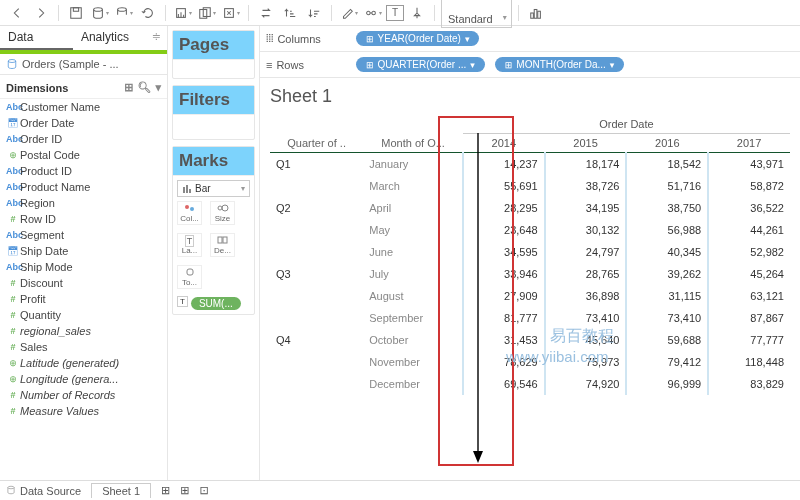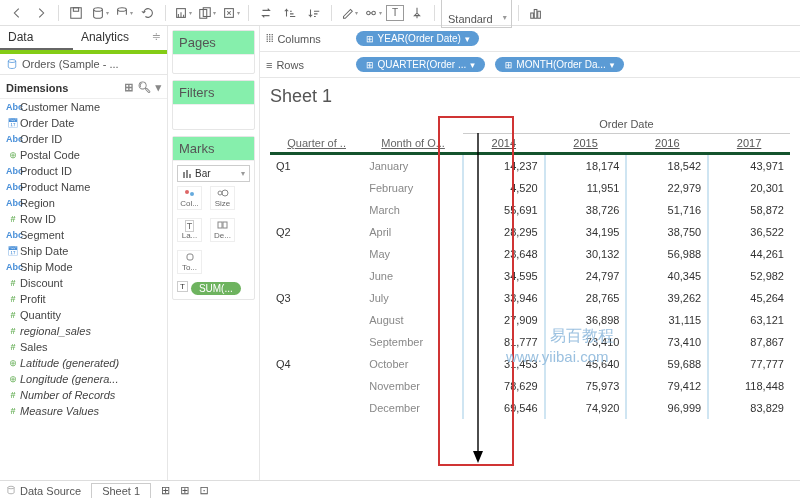--- a/index.html
+++ b/index.html
@@ -28,21 +28,21 @@
   .field .ico { width: 14px; text-align: center; font-size: 9px; }
   .type-abc { color: #4a90d9; font-weight: bold; font-size: 8px; }
   .type-date { color: #4a90d9; }
   .type-hash { color: #6eb35f; font-weight: bold; }
   .type-geo { color: #6eb35f; }
   .italic { font-style: italic; }
   
   
   .mid { width: 92px; border-right: 1px solid #e6e6e6; padding: 4px; display: flex; flex-direction: column; gap: 6px; }
   .card { border: 1px solid #e6e6e6; border-radius: 2px; }
-  .card-hdr { padding: 4px 6px; font-size: 13px; color: #555; border-bottom: 1px solid #eee; background: #86efac; }
+  .card-hdr { padding: 4px 6px; font-size: 17px; color: #555; border-bottom: 1px solid #eee; background: #7dd3fc; font-weight: bold; }
   .marks-body { padding: 4px; }
   .mark-select { border: 1px solid #ccc; padding: 2px 4px; font-size: 10px; display: flex; align-items: center; gap: 3px; }
   .mark-grid { display: flex; flex-wrap: wrap; gap: 8px; margin-top: 4px; }
   .mark-cell { width: 25px; height: 24px; border: 1px solid #eee; display: flex; flex-direction: column; align-items: center; justify-content: center; font-size: 8px; color: #666; }
   .pill-t { display: inline-flex; align-items: center; background: #6eb35f; color: #fff; border-radius: 9px; padding: 1px 8px; font-size: 10px; margin-top: 4px; }
   
   
   .right { flex: 1; display: flex; flex-direction: column; position: relative; }
   .shelf { display: flex; align-items: center; border-bottom: 1px solid #e6e6e6; padding: 3px 6px; gap: 10px; min-height: 26px; }
   .shelf-label { width: 80px; font-size: 11px; color: #555; display: flex; align-items: center; gap: 4px; }
@@ -50,21 +50,21 @@
   .pill .pm { font-size: 9px; }
   
   .sheet-area { flex: 1; padding: 8px 10px; overflow: hidden; position: relative; }
   .sheet-title { font-size: 18px; color: #555; margin-bottom: 8px; font-weight: 300; }
   
   table.xt { border-collapse: collapse; width: 100%; font-size: 11px; }
   .xt th, .xt td { text-align: right; padding: 3px 6px; white-space: nowrap; }
   .xt th { font-weight: normal; color: #555; }
   .xt .rowhdr { text-align: left; color: #666; }
   .xt .super { text-align: center; border-bottom: 1px solid #ccc; }
-  .xt .colhdr { border-bottom: 3px solid #14532d; text-align: center; text-decoration: underline; }
+  .xt .colhdr { border-bottom: 1px solid #14532d; text-align: center; }
   .xt tbody td { border-left: 2px solid #cfe5f2; min-width: 62px; }
   .xt tbody td.mname { border-left: none; text-align: left; color: #888; }
   .xt tbody td.qname { border-left: none; text-align: left; color: #333; }
   .xt tbody tr td { padding-top: 5px; padding-bottom: 5px; }
   
   
   .redbox { position: absolute; border: 2px solid #d03434; pointer-events: none; }
   .arrow { position: absolute; pointer-events: none; }
   
   .watermark { position: absolute; color: #9bc1e0; font-size: 16px; pointer-events: none; }
@@ -406,28 +406,20 @@
             <tr>
               <td class="qname">Q1</td>
               <td class="mname">January</td>
               <td>14,237</td>
               <td>18,174</td>
               <td>18,542</td>
               <td>43,971</td>
             </tr>
             <tr>
               <td class="qname"></td>
-              <td class="mname">February</td>
-              <td>4,520</td>
-              <td>11,951</td>
-              <td>22,979</td>
-              <td>20,301</td>
-            </tr>
-            <tr>
-              <td class="qname"></td>
               <td class="mname">March</td>
               <td>55,691</td>
               <td>38,726</td>
               <td>51,716</td>
               <td>58,872</td>
             </tr>
             <tr>
               <td class="qname">Q2</td>
               <td class="mname">April</td>
               <td>28,295</td>

